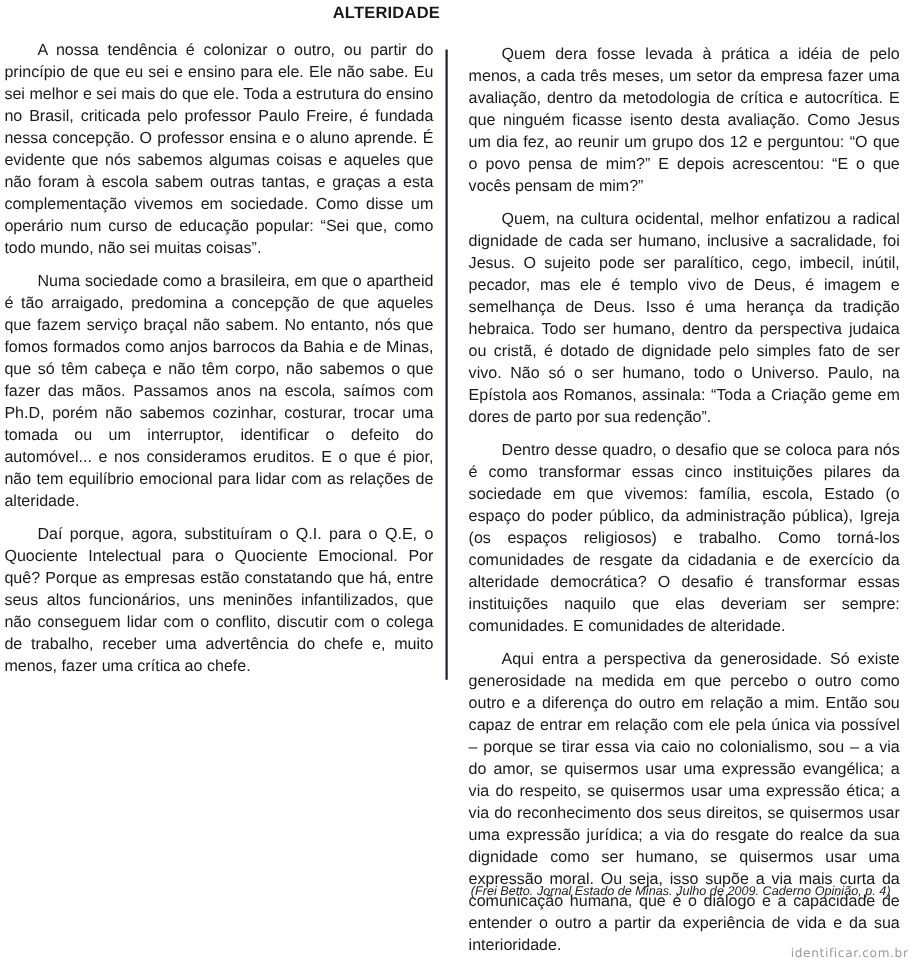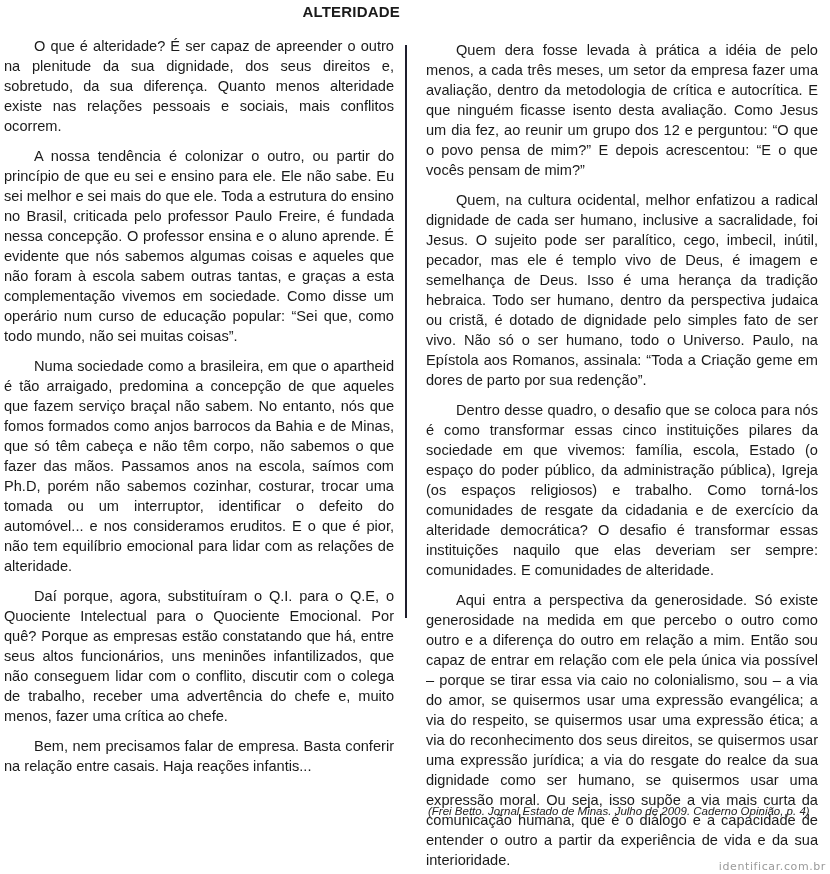--- a/index.html
+++ b/index.html
@@ -16,25 +16,23 @@
   .watermark { position:absolute; right:4px; top:860px; font-size:11px; color:#9a9a9a;
                font-family:"DejaVu Sans", sans-serif; letter-spacing:0.6px; }
 </style>
 </head>
 <body>
 
 <div>
   <div class="title">ALTERIDADE</div>
 
   <div class="col left">
-    <p>O que é alteridade?  É ser capaz de apreender o outro na plenitude da sua dignidade, dos seus direitos e, sobretudo, da sua diferença. Quanto menos alteridade existe nas relações pessoais e sociais, mais conflitos ocorrem.</p>
     <p>A nossa tendência é colonizar o outro, ou partir do princípio de que eu sei e ensino para ele. Ele não sabe. Eu sei melhor e sei mais do que ele. Toda a estrutura do ensino no Brasil, criticada pelo professor Paulo Freire, é fundada nessa concepção. O professor ensina e o aluno aprende. É  evidente que nós sabemos algumas coisas e aqueles que não foram à escola sabem outras tantas, e graças a esta complementação vivemos em sociedade. Como disse um operário num curso de educação popular: “Sei que, como todo mundo, não sei muitas coisas”.</p>
     <p>Numa sociedade como a brasileira, em que o apartheid é tão arraigado, predomina a concepção de que aqueles que fazem serviço braçal não sabem. No entanto, nós que fomos formados como anjos barrocos da Bahia e de Minas, que só têm cabeça e não têm corpo, não sabemos o que fazer das mãos. Passamos anos na escola, saímos com Ph.D, porém não sabemos cozinhar, costurar, trocar uma tomada ou um interruptor, identificar o defeito do automóvel... e nos consideramos eruditos. E o que é pior, não tem equilíbrio emocional para lidar com as relações de alteridade.</p>
     <p>Daí porque, agora, substituíram o Q.I. para o Q.E, o Quociente Intelectual para o Quociente Emocional. Por quê? Porque as empresas estão constatando que há, entre seus altos funcionários, uns meninões infantilizados, que não conseguem lidar com o conflito, discutir com o colega de trabalho, receber uma advertência do chefe e, muito menos, fazer uma crítica ao chefe.</p>
-    <p>Bem, nem precisamos falar de empresa. Basta conferir na relação entre casais. Haja reações infantis...</p>
   </div>
 
   <div class="divider"></div>
 
   <div class="col right">
     <p>Quem dera fosse levada à prática a idéia de pelo menos, a cada três meses, um setor da empresa fazer uma avaliação, dentro da metodologia de crítica e autocrítica. E que ninguém ficasse isento desta avaliação. Como Jesus um dia fez, ao reunir um grupo dos 12 e perguntou: “O que o povo pensa de mim?” E depois acrescentou: “E o que vocês pensam de mim?”</p>
     <p>Quem, na cultura ocidental, melhor enfatizou a radical dignidade de cada ser humano, inclusive a sacralidade, foi Jesus. O sujeito pode ser paralítico, cego, imbecil, inútil, pecador, mas ele é templo vivo de Deus, é imagem e semelhança de Deus. Isso é uma herança da tradição hebraica. Todo ser humano, dentro da perspectiva judaica ou cristã, é dotado de dignidade pelo simples fato de ser vivo. Não só o ser humano, todo o Universo. Paulo, na Epístola aos Romanos, assinala: “Toda a Criação geme em dores de parto por sua redenção”.</p>
     <p>Dentro desse quadro, o desafio que se coloca para nós é como transformar essas cinco instituições pilares da sociedade em que vivemos: família, escola, Estado (o espaço do poder público, da administração pública), Igreja (os espaços religiosos) e trabalho. Como torná-los comunidades de resgate da cidadania e de exercício da alteridade democrática? O desafio é transformar essas instituições naquilo que elas deveriam ser sempre: comunidades. E comunidades de alteridade.</p>
     <p>Aqui entra a perspectiva da generosidade. Só existe generosidade na medida em que percebo o outro como outro e a diferença do outro em relação a mim. Então sou capaz de entrar em relação com ele pela única via possível – porque se tirar essa via caio no colonialismo, sou – a via do amor, se quisermos usar uma expressão evangélica; a via do respeito, se quisermos usar uma expressão ética; a via do reconhecimento dos seus direitos, se quisermos usar uma expressão jurídica; a via do resgate do realce da sua dignidade como ser humano, se quisermos usar uma expressão moral. Ou seja, isso supõe a via mais curta da comunicação humana, que é o diálogo e a capacidade de entender o outro a partir da experiência de vida e da sua interioridade.</p>
   </div>

